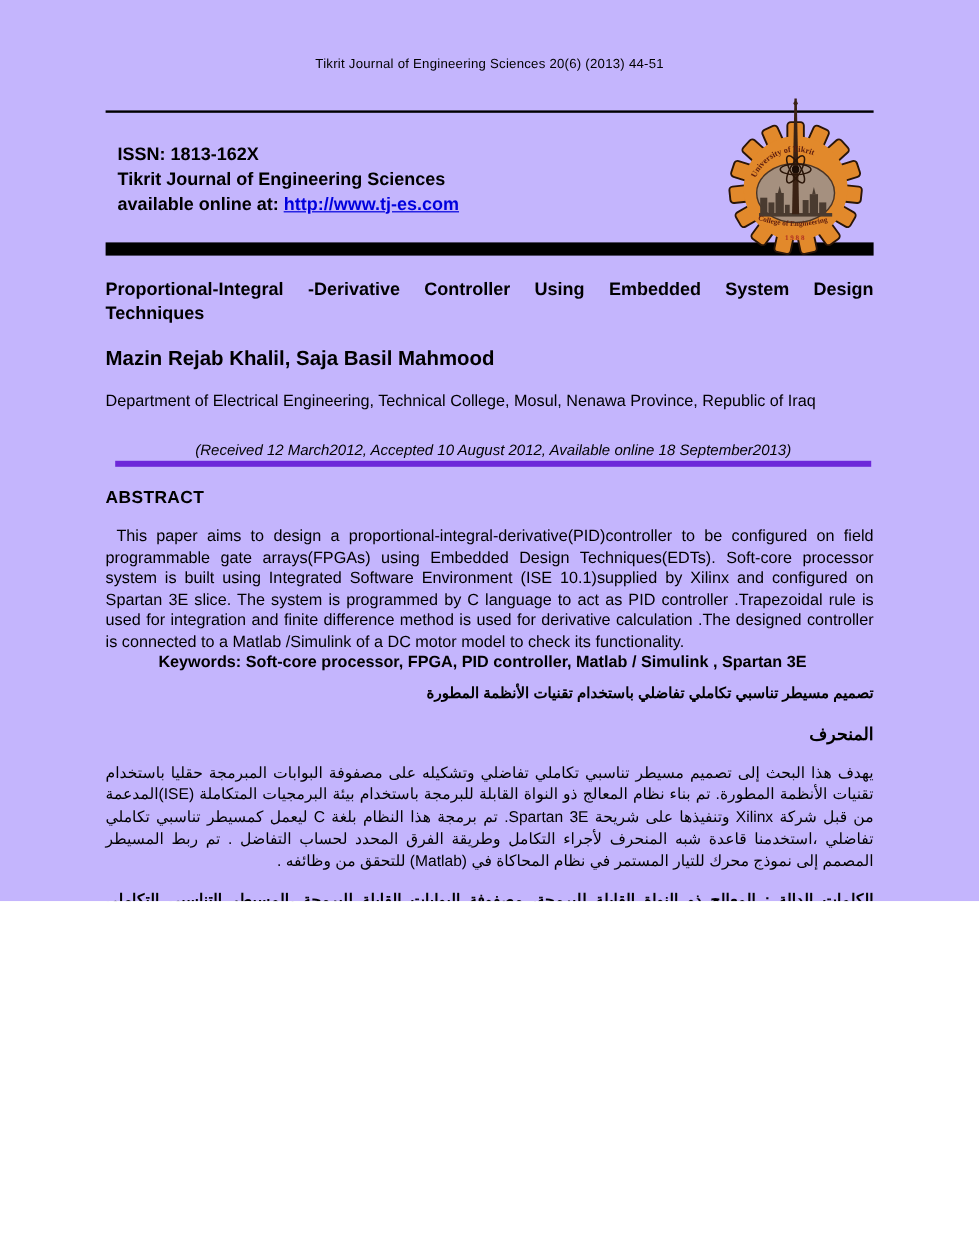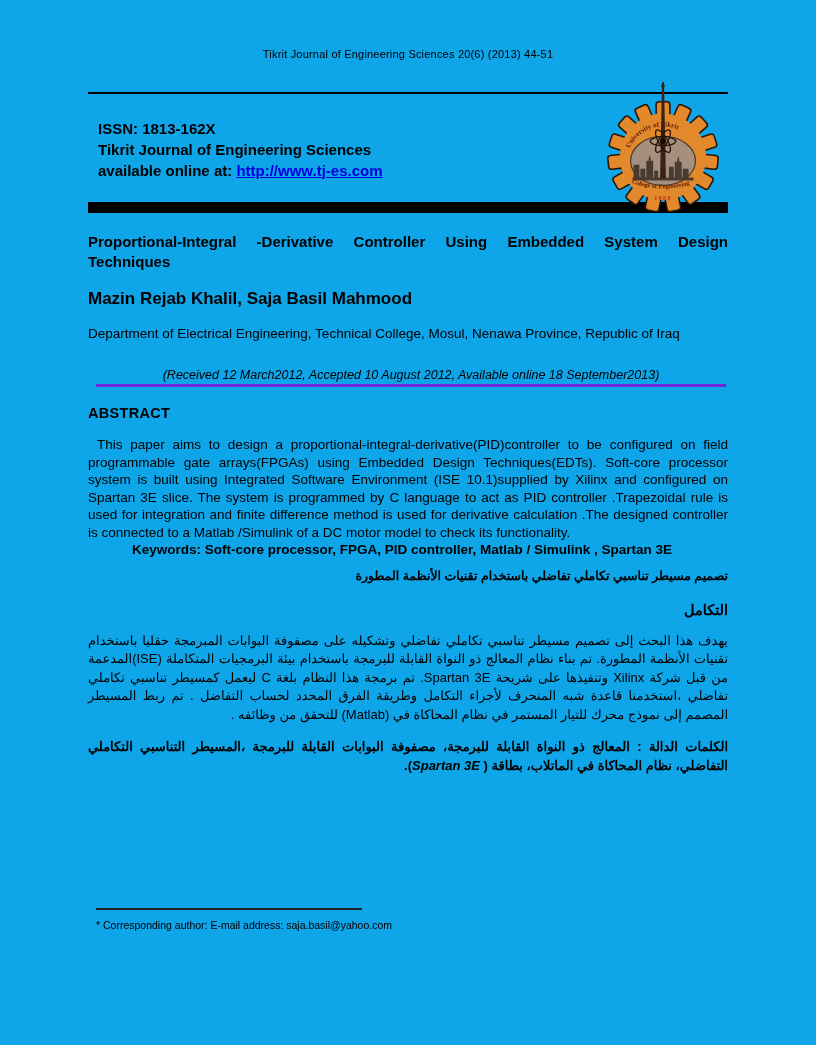--- a/index.html
+++ b/index.html
@@ -1,20 +1,20 @@
 <!DOCTYPE html>
 <html><head>
 <meta charset="utf-8">
 <style>
   html,body{margin:0;padding:0;background:#ffffff;}
   .page{
     position:relative;
-    width:816px;height:1045px;
+    width:816px;height:751px;
     margin:0 auto;
-    background:#0ea5e9;
+    background:#c4b5fd;
     font-family:"Liberation Sans", sans-serif;
     color:#000;
     overflow:hidden;
   }
   .running-head{
     padding-top:48px;
     text-align:center;
     font-size:11px;
     letter-spacing:.2px;
   }
@@ -50,21 +50,21 @@
   .article-title{margin-top:19px;font-size:15px;font-weight:bold;line-height:20px;}
   .title-l1{text-align:justify;text-align-last:justify;}
   .authors{margin-top:17px;font-size:17px;font-weight:bold;}
   .affiliation{margin-top:17px;font-size:13.5px;}
   .received{
     margin-top:27px;
     text-align:center;
     font-size:12.5px;
     font-style:italic;
     padding-bottom:2px;
-    border-bottom:3px solid #6d28d9;
+    border-bottom:5px solid #6d28d9;
     margin-left:8px;margin-right:2px;
   }
   .abstract-heading{margin-top:18px;font-size:14.5px;font-weight:bold;letter-spacing:.3px;}
   .abstract-text{
     margin-top:15px;
     font-size:13.5px;
     line-height:17.5px;
     text-align:justify;
     text-indent:9px;
   }
@@ -185,21 +185,21 @@
     <div class="received">(Received 12 March2012, Accepted 10 August 2012, Available online 18 September2013)</div>
 
     <div class="abstract-heading">ABSTRACT</div>
 
     <div class="abstract-text">This paper aims to design a proportional-integral-derivative(PID)controller to be configured on field programmable gate arrays(FPGAs) using Embedded Design Techniques(EDTs). Soft-core processor system is built using Integrated Software Environment (ISE 10.1)supplied by Xilinx and configured on Spartan 3E slice. The system is programmed by C language to act as PID controller .Trapezoidal rule is used for integration and finite difference method is used for derivative calculation .The designed controller is connected to a Matlab /Simulink of a DC motor model to check its functionality.</div>
 
     <div class="keywords">Keywords: Soft-core processor, FPGA, PID controller, Matlab / Simulink , Spartan 3E</div>
 
     <div class="arabic-title ar">تصميم مسيطر تناسبي تكاملي تفاضلي باستخدام تقنيات الأنظمة المطورة</div>
 
-    <div class="arabic-heading ar">التكامل</div>
+    <div class="arabic-heading ar">المنحرف</div>
 
     <div class="arabic-abstract ar">يهدف هذا البحث إلى تصميم مسيطر تناسبي تكاملي تفاضلي وتشكيله على مصفوفة البوابات المبرمجة حقليا باستخدام تقنيات الأنظمة المطورة. تم بناء نظام المعالج ذو النواة القابلة للبرمجة باستخدام بيئة البرمجيات المتكاملة (ISE)المدعمة من قبل شركة Xilinx وتنفيذها على شريحة Spartan 3E. تم برمجة هذا النظام بلغة C ليعمل كمسيطر تناسبي تكاملي تفاضلي ،استخدمنا قاعدة شبه المنحرف لأجراء التكامل وطريقة الفرق المحدد لحساب التفاضل . تم ربط المسيطر المصمم إلى نموذج محرك للتيار المستمر في نظام المحاكاة في (Matlab) للتحقق من وظائفه .</div>
 
     <div class="arabic-keywords ar"><span>الكلمات الدالة : المعالج ذو النواة القابلة للبرمجة، مصفوفة البوابات القابلة للبرمجة ،المسيطر التناسبي التكاملي التفاضلي، نظام المحاكاة في الماتلاب، بطاقة ( </span><span class="latin-italic">Spartan 3E</span><span>).</span></div>
 
   </div>
 
   <div class="footnote">
     <div class="footnote-rule"></div>
     <div class="footnote-text">* Corresponding author: E-mail address: saja.basil@yahoo.com</div>

